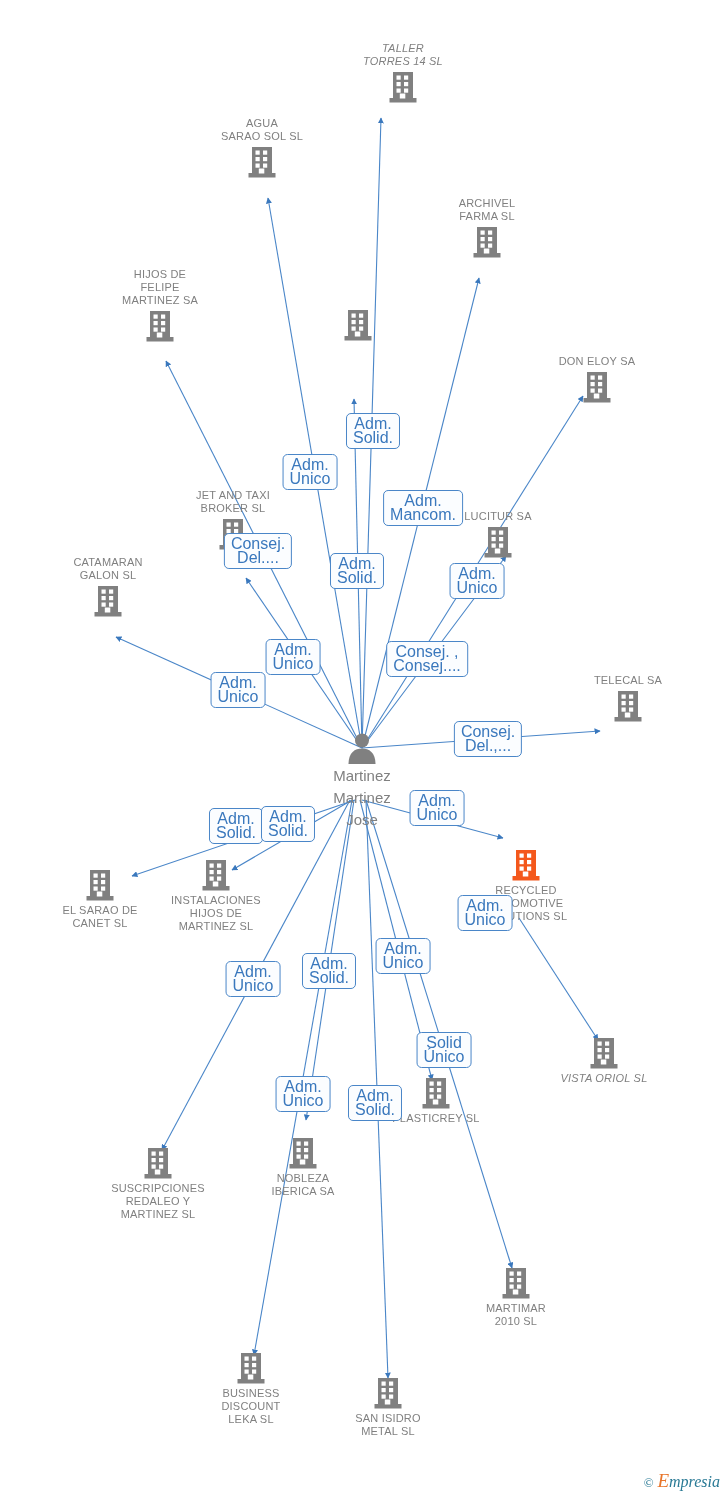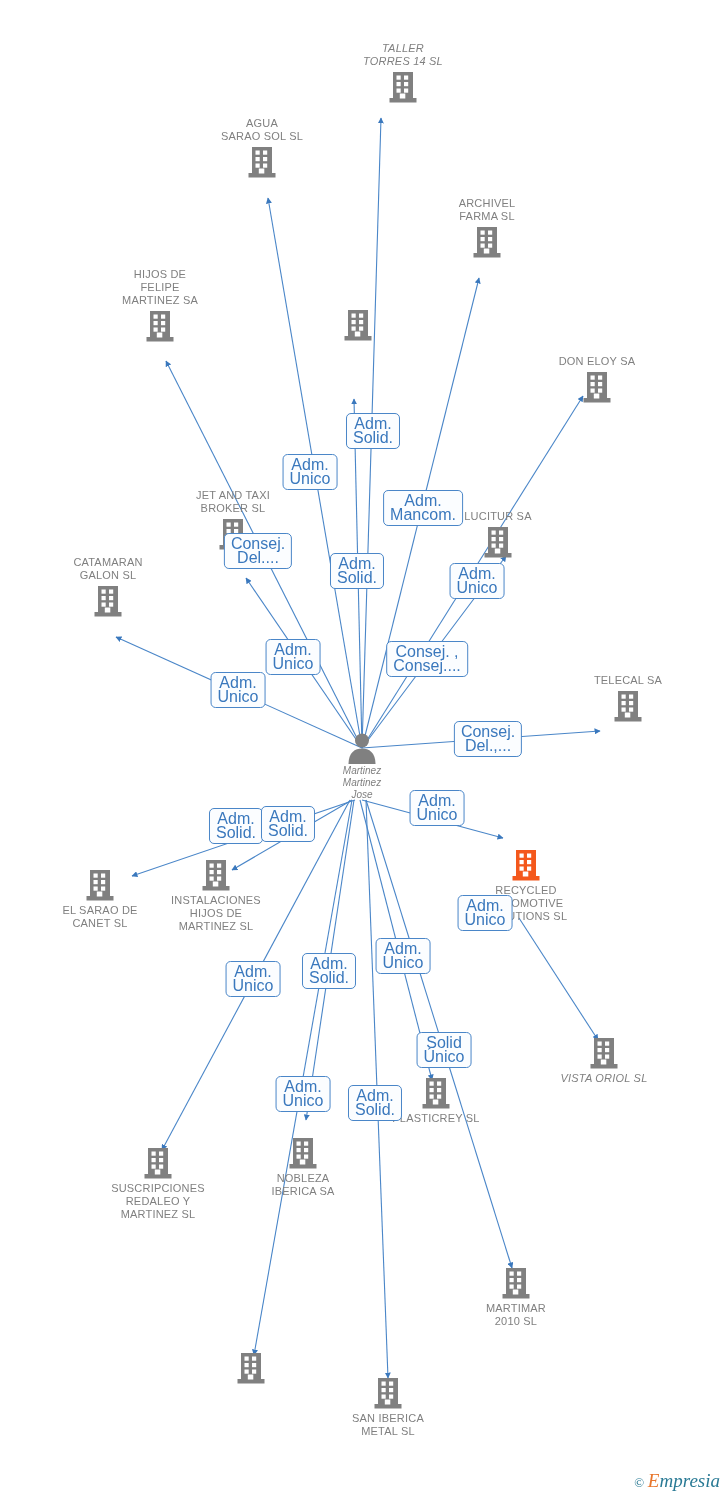--- a/index.html
+++ b/index.html
@@ -58,39 +58,38 @@
     z-index: 20;
   }
   .person-node {
     position: absolute;
     transform: translate(-50%, 0);
     width: 140px;
     text-align: center;
     z-index: 15;
   }
   .person-node .label {
-    font-size: 10px;
-    line-height: 12px;
+    font-size: 15px;
+    line-height: 22px;
     color: #808080;
     white-space: pre-line;
-    font-style: italic;
   }
   .watermark {
     position: absolute;
     right: 8px;
     bottom: 8px;
     font-size: 15px;
     color: #1f6f8b;
     font-family: "Liberation Serif", serif;
     z-index: 30;
     white-space: nowrap;
   }
   .watermark .wm-c { color: #2a7a95; font-size: 13px; }
   .watermark .wm-e { color: #e8762c; font-style: italic; font-size: 19px; }
-  .watermark .wm-rest { color: #2a7a95; font-style: italic; font-size: 19px; }
+  .watermark .wm-rest { color: #2a7a95; font-style: italic; font-size: 16px; }
 </style>
 </head>
 <body>
 
 <div id="canvas">
 
   <svg id="edges" viewBox="0 0 728 1500">
     <defs>
       <marker id="arrow" viewBox="0 0 10 10" refX="9" refY="5" markerWidth="5.5" markerHeight="5.5" orient="auto-start-reverse">
         <path d="M 0 0 L 10 5 L 0 10 z" fill="#3a78bd"></path>
@@ -393,34 +392,37 @@
             <rect x="5" y="2" width="20" height="26" fill="#808080"></rect>
             <rect x="1.5" y="28" width="27" height="4.5" fill="#808080"></rect>
             <rect x="8.5" y="5.5" width="4.2" height="4.2" fill="#fff"></rect>
             <rect x="16" y="5.5" width="4.2" height="4.2" fill="#fff"></rect>
             <rect x="8.5" y="12" width="4.2" height="4.2" fill="#fff"></rect>
             <rect x="16" y="12" width="4.2" height="4.2" fill="#fff"></rect>
             <rect x="8.5" y="18.5" width="4.2" height="4.2" fill="#fff"></rect>
             <rect x="16" y="18.5" width="4.2" height="4.2" fill="#fff"></rect>
             <rect x="11.8" y="23.5" width="5.5" height="5" fill="#fff"></rect>
           </svg></div>
+        <div class="label">BUSINESS
+DISCOUNT
+LEKA SL</div>
       </div>
       <div class="node bottom" style="left: 388px; top: 1376px;">
         <div class="glyph"><svg width="30" height="34" viewBox="0 0 30 34">
             <rect x="5" y="2" width="20" height="26" fill="#808080"></rect>
             <rect x="1.5" y="28" width="27" height="4.5" fill="#808080"></rect>
             <rect x="8.5" y="5.5" width="4.2" height="4.2" fill="#fff"></rect>
             <rect x="16" y="5.5" width="4.2" height="4.2" fill="#fff"></rect>
             <rect x="8.5" y="12" width="4.2" height="4.2" fill="#fff"></rect>
             <rect x="16" y="12" width="4.2" height="4.2" fill="#fff"></rect>
             <rect x="8.5" y="18.5" width="4.2" height="4.2" fill="#fff"></rect>
             <rect x="16" y="18.5" width="4.2" height="4.2" fill="#fff"></rect>
             <rect x="11.8" y="23.5" width="5.5" height="5" fill="#fff"></rect>
           </svg></div>
-        <div class="label">SAN IBERICA
+        <div class="label">SAN ISIDRO
 METAL SL</div>
       </div>
       <div class="person-node" style="left: 362px; top: 731px;">
         <div style="line-height: 0;"><svg width="34" height="34" viewBox="0 0 34 34">
             <circle cx="17" cy="9.5" r="7" fill="#808080"></circle>
             <path d="M3.5 33 C3.5 21.5 10 17.5 17 17.5 C24 17.5 30.5 21.5 30.5 33 Z" fill="#808080"></path>
           </svg></div>
         <div class="label">Martinez
 Martinez
 Jose</div>

